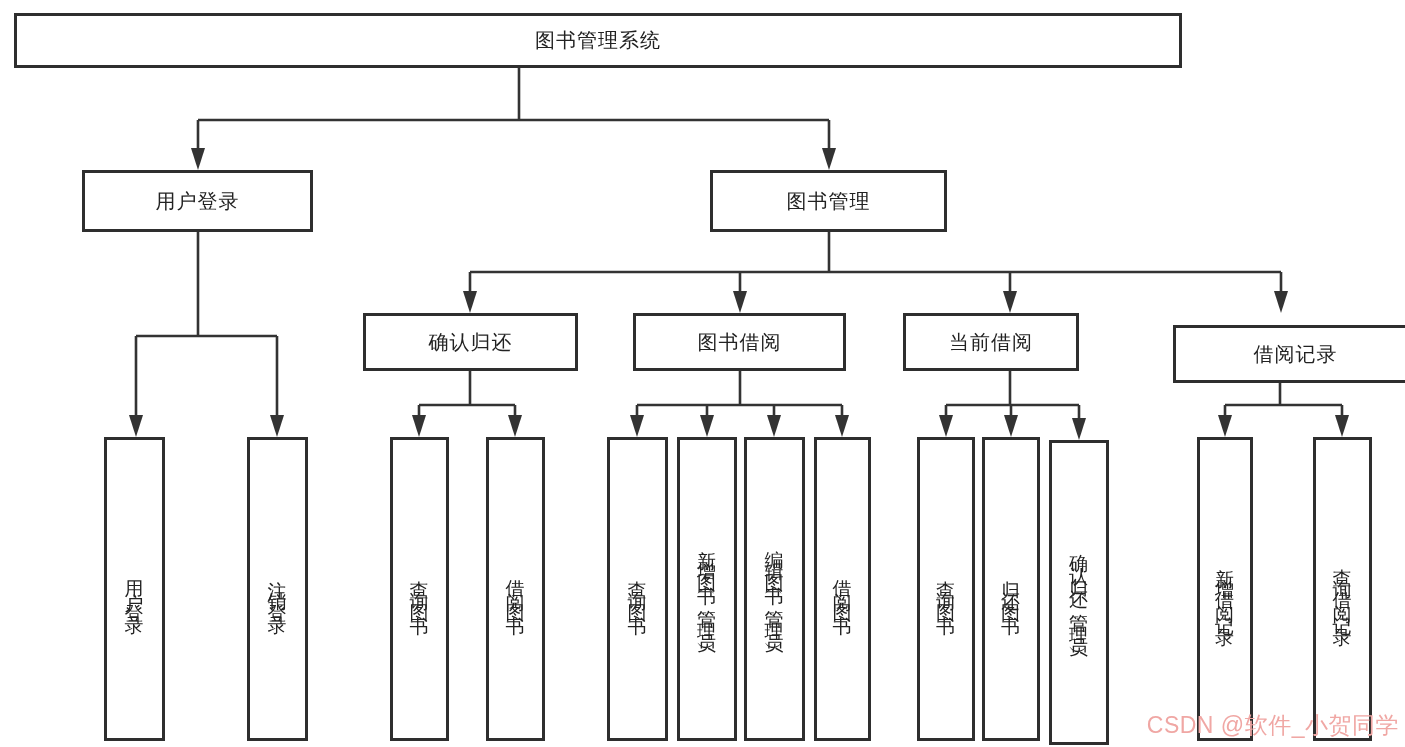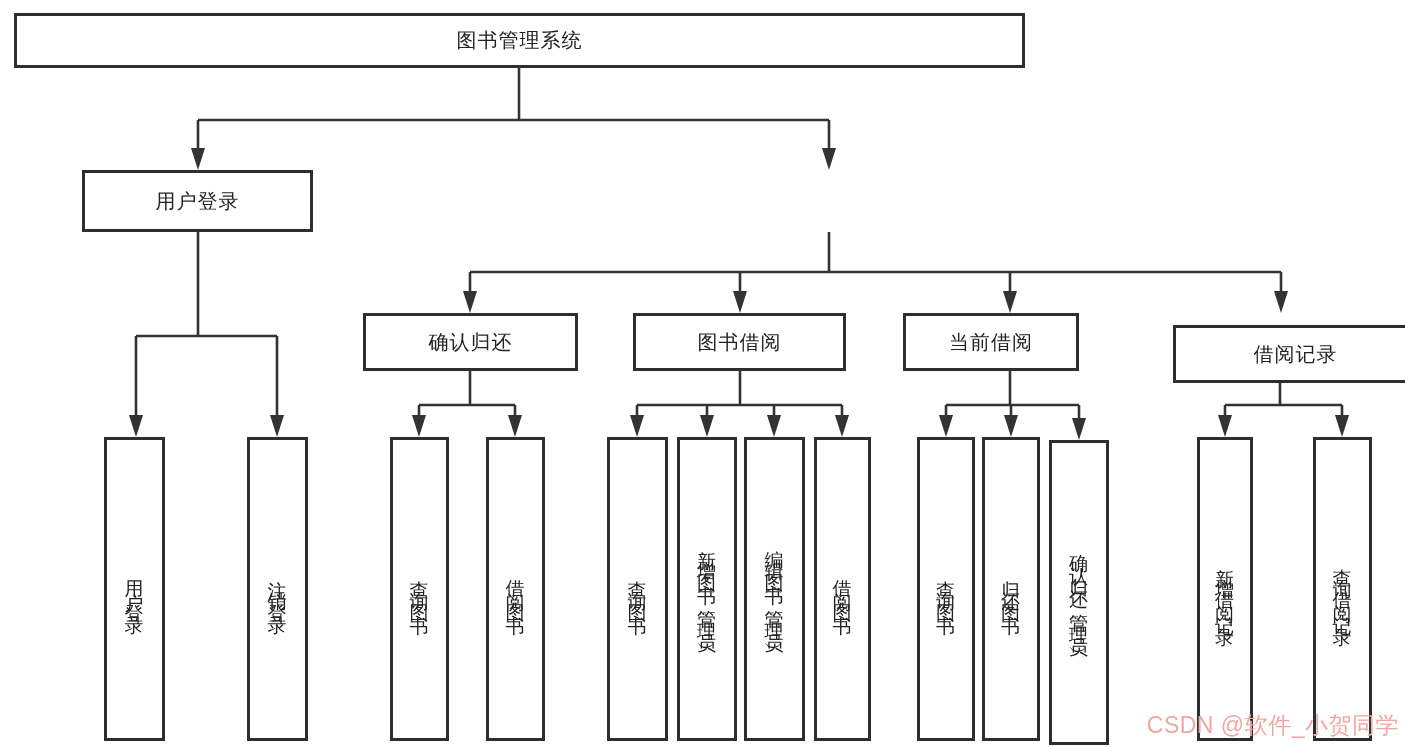--- a/index.html
+++ b/index.html
@@ -33,21 +33,21 @@
   .vtext {
     writing-mode: vertical-rl;
     text-orientation: mixed;
     letter-spacing: 12px;
     font-size: 19px;
     color: #222222;
     white-space: nowrap;
     line-height: 1;
   }
   
-  .n-root            { left: 14px;   top: 13px;  width: 1011px; height: 55px; }
+  .n-root            { left: 14px;   top: 13px;  width: 1168px; height: 55px; }
   .n-user-login      { left: 82px;   top: 170px; width: 231px;  height: 62px; }
   .n-book-mgmt       { left: 710px;  top: 170px; width: 237px;  height: 62px; }
   .n-new-book        { left: 363px;  top: 313px; width: 215px;  height: 58px; }
   .n-book-borrow     { left: 633px;  top: 313px; width: 213px;  height: 58px; }
   .n-current-borrow  { left: 903px;  top: 313px; width: 176px;  height: 58px; }
   .n-borrow-records  { left: 1173px; top: 325px; width: 245px;  height: 58px; }
 
   .n-l-user-login    { left: 104px;  top: 437px; width: 61px; height: 304px; }
   .n-l-logout        { left: 247px;  top: 437px; width: 61px; height: 304px; }
   .n-l-query1        { left: 390px;  top: 437px; width: 59px; height: 304px; }
@@ -117,20 +117,23 @@
     </g>
   </svg>
 
   <div class="node hnode n-root">
     <span>图书管理系统</span>
   </div>
 
   <div class="node hnode n-user-login">
     <span>用户登录</span>
   </div>
+  <div class="node hnode n-book-mgmt">
+    <span>图书管理</span>
+  </div>
 
   <div class="node hnode n-new-book">
     <span>确认归还</span>
   </div>
   <div class="node hnode n-book-borrow">
     <span>图书借阅</span>
   </div>
   <div class="node hnode n-current-borrow">
     <span>当前借阅</span>
   </div>

